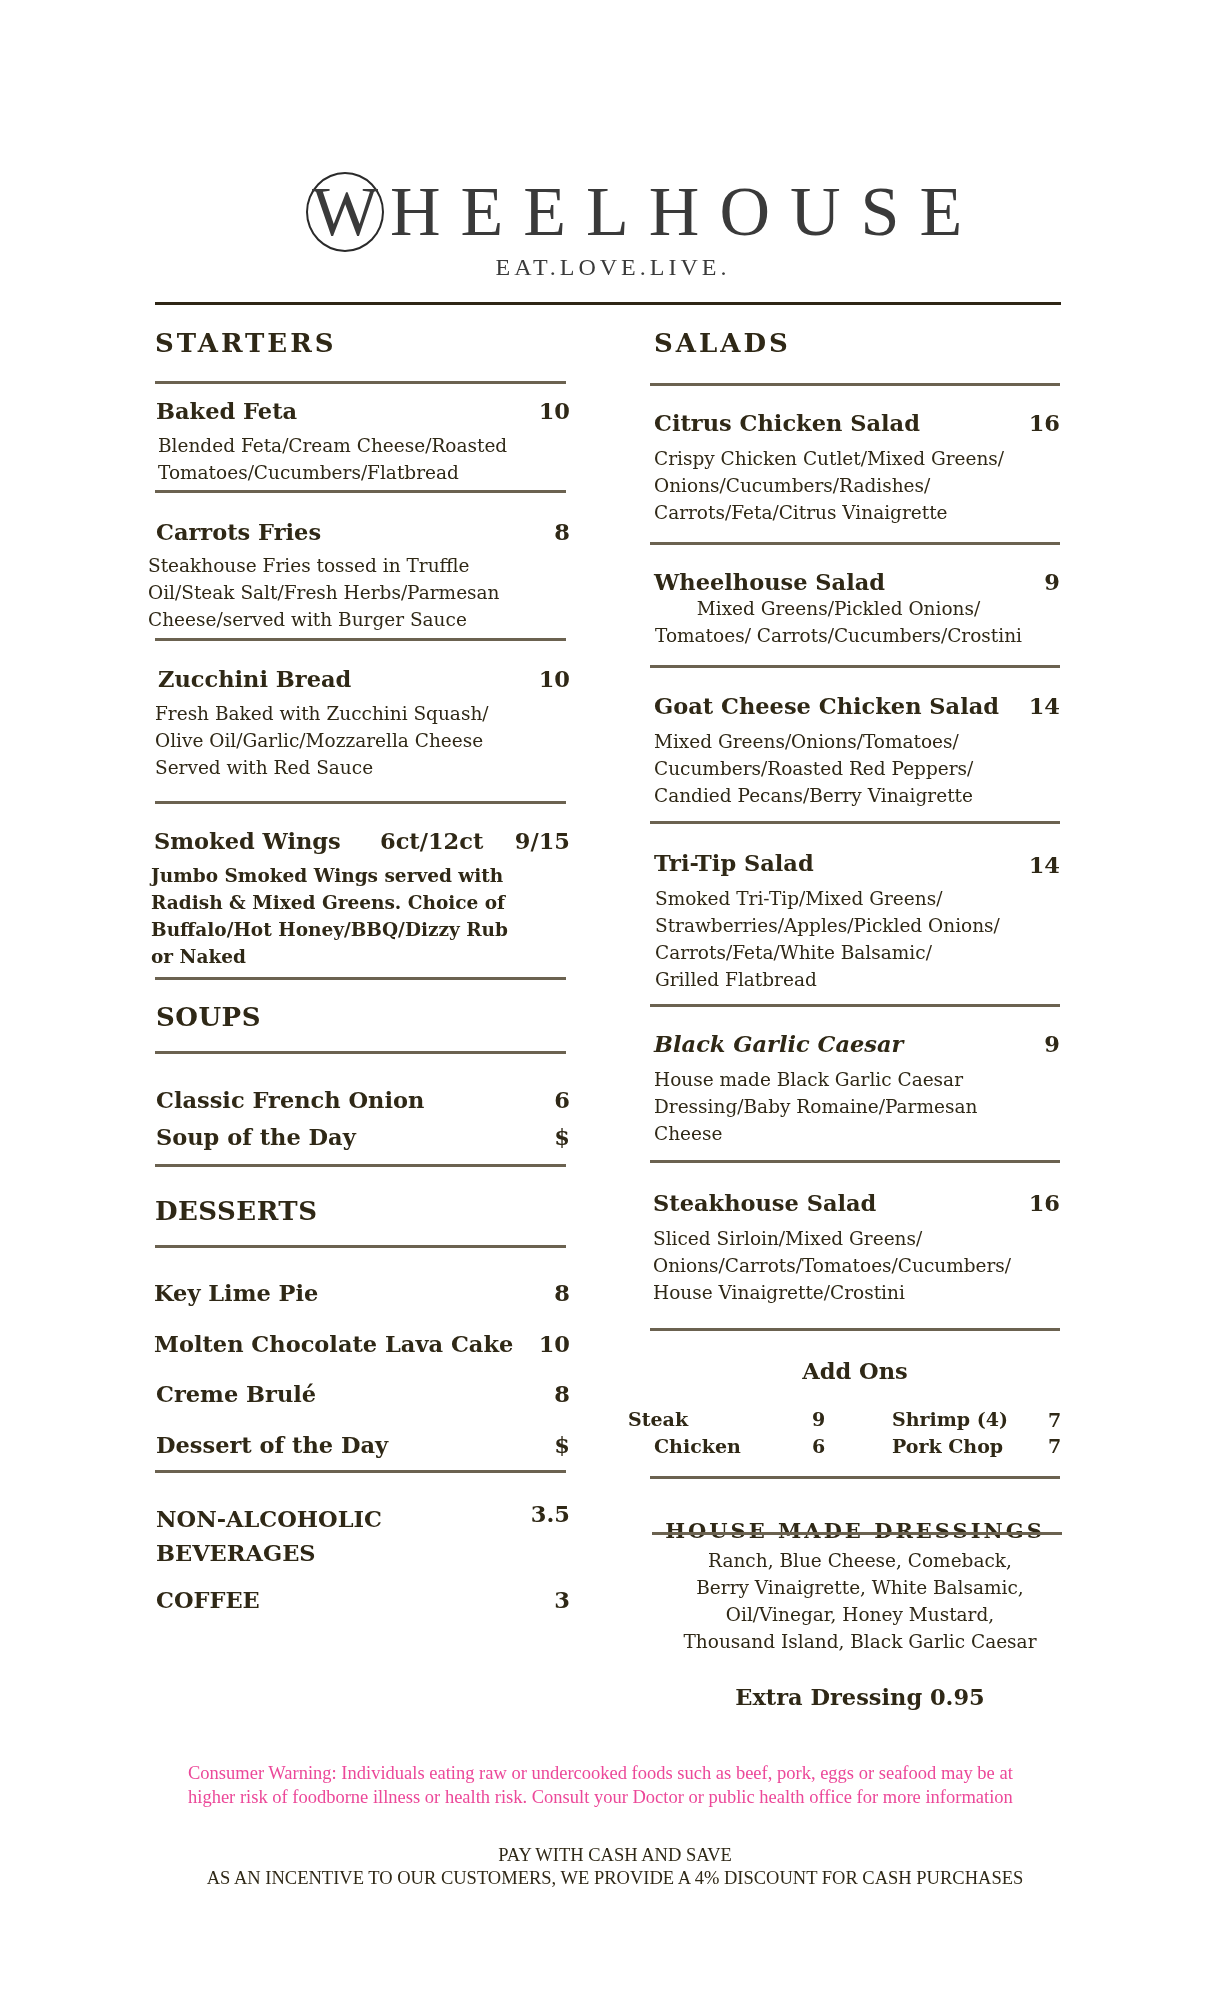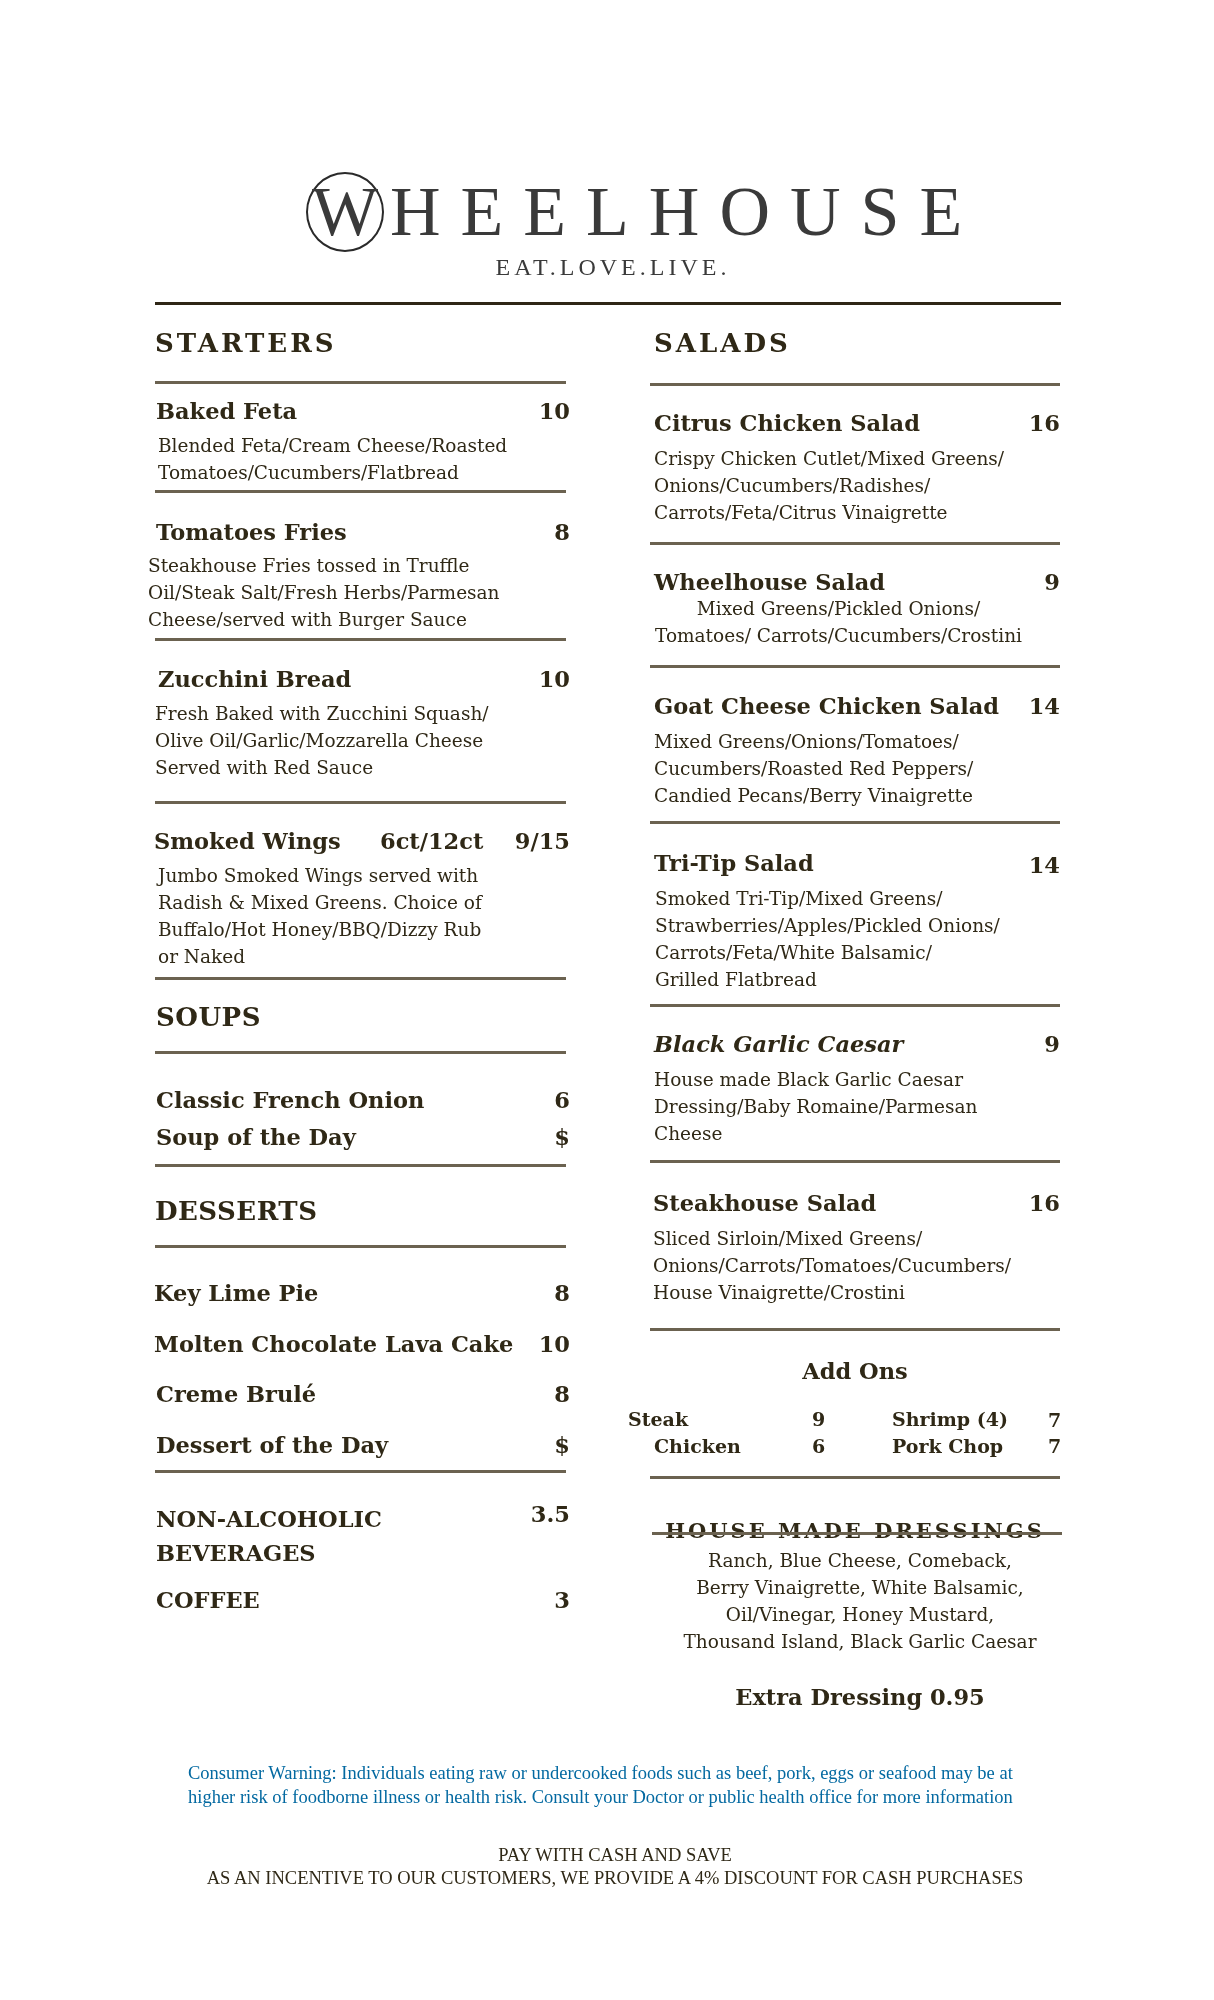--- a/index.html
+++ b/index.html
@@ -18,21 +18,21 @@
   .lrule { left:155px; width:411px; }
   .rrule { left:650px; width:410px; }
   .section-title { position:absolute; font-weight:bold; font-size:26px; letter-spacing:3px; line-height:30px; }
   .section-title.plain { letter-spacing:0.5px; }
   .title { position:absolute; font-weight:bold; font-size:22.5px; line-height:28px; white-space:nowrap; }
   .price { position:absolute; font-weight:bold; font-size:22.5px; line-height:28px; text-align:right; white-space:nowrap; }
   .desc { position:absolute; font-size:18.5px; line-height:27px; white-space:pre-line; color:#2f2816; }
   .addon { position:absolute; font-weight:bold; font-size:19px; line-height:27px; white-space:nowrap; }
   .center { text-align:center; }
   .footer-warn { position:absolute; left:188px; width:840px; top:1762px; font-family:"Liberation Serif", serif;
-                 font-size:18.5px; line-height:23.5px; color:#0369a1; }
+                 font-size:18.5px; line-height:23.5px; color:#ec4899; }
   .footer-cash { position:absolute; left:150px; width:930px; text-align:center; font-family:"Liberation Serif", serif;
                  font-size:18.5px; line-height:24px; color:#2f2816; }
 </style>
 </head>
 <body>
 
 <div>
   <div class="logo-circle"></div>
   <div class="logo-w">W</div>
   <div class="logo-rest">HEELHOUSE</div>
@@ -45,42 +45,42 @@
 
 <div>
   <div class="title" style="left:156px; top:397px;">Baked Feta</div>
   <div class="price" style="left:470px; width:100px; top:397px;">10</div>
   <div class="desc" style="left:158px; top:432px;">Blended Feta/Cream Cheese/Roasted
 Tomatoes/Cucumbers/Flatbread</div>
 </div>
 <div class="rule lrule" style="top:490px;"></div>
 
 <div>
-  <div class="title" style="left:156px; top:518px;">Tomatoes Fries</div>
+  <div class="title" style="left:156px; top:518px;">Carrots Fries</div>
   <div class="price" style="left:470px; width:100px; top:518px;">8</div>
   <div class="desc" style="left:148px; top:552px;">Steakhouse Fries tossed in Truffle
 Oil/Steak Salt/Fresh Herbs/Parmesan
 Cheese/served with Burger Sauce</div>
 </div>
 <div class="rule lrule" style="top:638px;"></div>
 
 <div>
   <div class="title" style="left:158px; top:665px;">Zucchini  Bread</div>
   <div class="price" style="left:470px; width:100px; top:665px;">10</div>
   <div class="desc" style="left:155px; top:700px;">Fresh Baked with Zucchini Squash/
 Olive Oil/Garlic/Mozzarella Cheese
 Served with Red Sauce</div>
 </div>
 <div class="rule lrule" style="top:801px;"></div>
 
 <div>
   <div class="title" style="left:154px; top:827px;">Smoked Wings</div>
   <div class="title" style="left:380px; top:827px;">6ct/12ct</div>
   <div class="price" style="left:470px; width:100px; top:827px;">9/15</div>
-  <div class="desc" style="left:158px; top:862px;">Jumbo Smoked Wings served with
+  <div class="desc" style="left:151px; top:862px;font-weight:bold;">Jumbo Smoked Wings served with
 Radish &amp; Mixed Greens. Choice of
 Buffalo/Hot Honey/BBQ/Dizzy Rub
 or Naked</div>
 </div>
 <div class="rule lrule" style="top:977px;"></div>
 
 <div class="section-title plain" style="left:156px; top:1002px;">SOUPS</div>
 <div class="rule lrule" style="top:1051px;"></div>
 <div>
   <div class="title" style="left:156px; top:1086px;">Classic French Onion</div>

